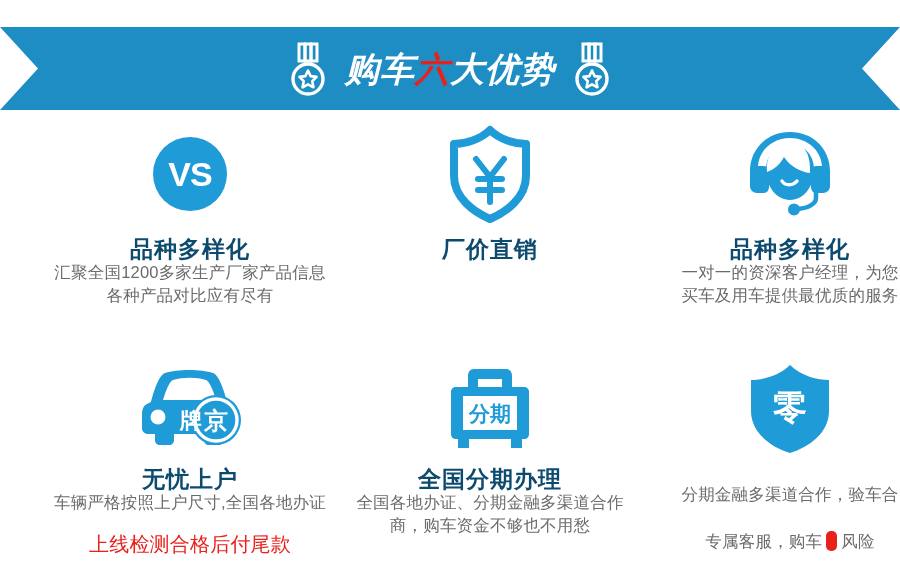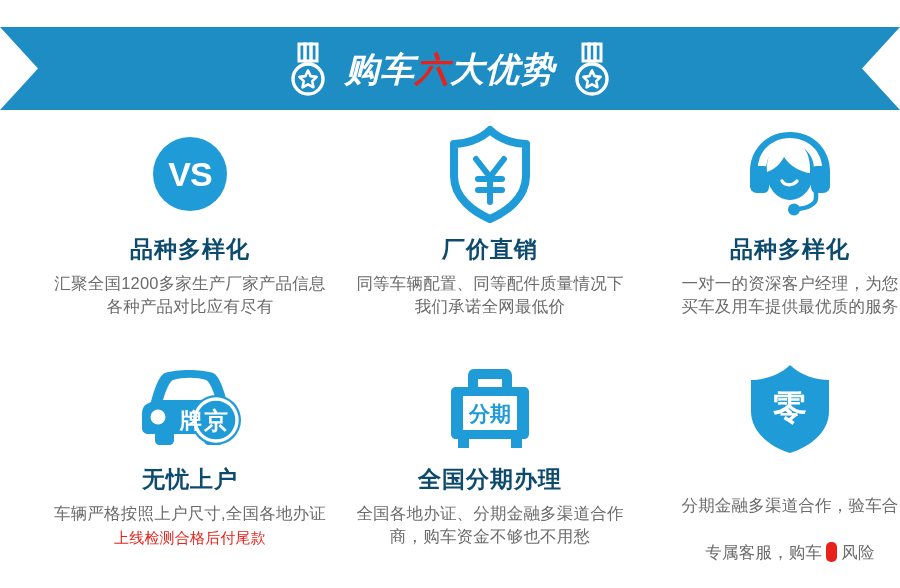--- a/index.html
+++ b/index.html
@@ -111,30 +111,29 @@
     font-weight: bold;
     line-height: 1;
     margin-top: 8px;
     letter-spacing: 1px;
   }
   .feature-desc {
     color: #6b6b6b;
     font-size: 16.5px;
     line-height: 1.42;
     text-align: center;
-    margin-top: 11px;
     white-space: pre-line;
     letter-spacing: 0.2px;
   }
   .feature-extra {
     color: #e8211b;
-    font-size: 15px;
+    font-size: 20px;
     line-height: 1.42;
     text-align: center;
-    margin-top: 2px;
+    margin-top: 16px;
     letter-spacing: 0.2px;
   }
   .inline-badge {
     display: inline-block;
     width: 11px;
     height: 20px;
     background: #e8211b;
     border-radius: 5px;
     vertical-align: -4px;
     margin: 0 4px;
@@ -216,22 +215,20 @@
           <g stroke="#1f9bd8" stroke-width="6" stroke-linecap="round" fill="none">
             <line x1="32" y1="35" x2="46" y2="53"></line>
             <line x1="60" y1="35" x2="46" y2="53"></line>
             <line x1="34" y1="55" x2="58" y2="55"></line>
             <line x1="34" y1="66" x2="58" y2="66"></line>
             <line x1="46" y1="53" x2="46" y2="78"></line>
           </g>
         </svg>
       </div>
       <div class="feature-title">厂价直销</div>
-      <div class="feature-desc">同等车辆配置、同等配件质量情况下
-我们承诺全网最低价</div>
     </div>
 
     <div class="cell">
       <div class="icon-box">
         <svg class="icon-svg" width="100" height="100" viewBox="0 0 100 100">
           <path d="M50 8 C27 8 10 25 10 47 L10 62 C10 66 13 69 17 69 L24 69 C27 69 29 66 29 63 L29 48 C29 45 27 42 24 42 L18 42 C19 26 33 14 50 14 C67 14 81 26 82 42 L76 42 C73 42 71 45 71 48 L71 63 C71 66 73 69 76 69 L83 69 C87 69 90 66 90 62 L90 47 C90 25 73 8 50 8 Z" fill="#1f9bd8"></path>
           <path d="M50 20 C36 20 26 31 26 46 C26 62 36 76 50 76 C64 76 74 62 74 46 C74 31 64 20 50 20 Z" fill="#1f9bd8"></path>
           <path d="M50 18 C34 18 26 30 27 48 C33 46 40 41 44 33 C50 42 60 48 70 49 C71 30 64 18 50 18 Z" fill="#ffffff"></path>
           <path d="M42 57 C45 62 53 62 57 57" fill="none" stroke="#ffffff" stroke-width="3.4" stroke-linecap="round"></path>
           <path d="M76 66 L76 74 C76 80 68 84 58 85" fill="none" stroke="#1f9bd8" stroke-width="4.5" stroke-linecap="round"></path>

